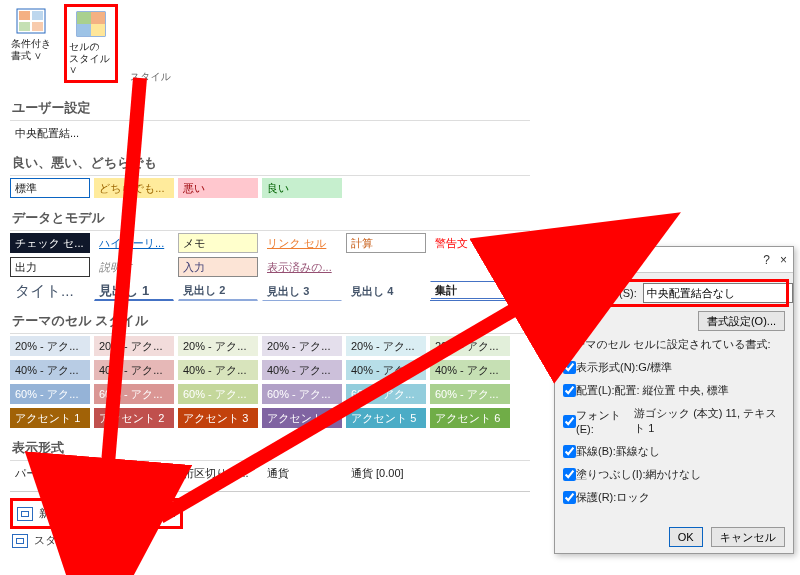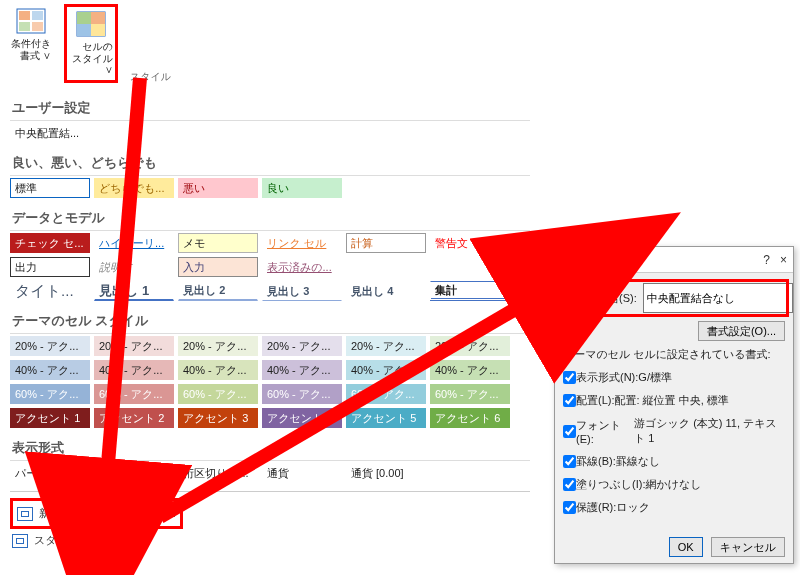--- a/index.html
+++ b/index.html
@@ -23,21 +23,21 @@
   }
   .ribbon-btn {
     width: 54px;
     display: flex;
     flex-direction: column;
     align-items: center;
     padding: 2px 2px 4px;
     cursor: default;
   }
   .ribbon-btn .icon-slot { width: 34px; height: 30px; display:flex; align-items:center; justify-content:center; }
-  .ribbon-btn .lbl { text-align: right; line-height: 1.15; font-size: 10px; margin-top:2px; white-space: pre-line; }
+  .ribbon-btn .lbl { text-align: left; line-height: 1.15; font-size: 10px; margin-top:2px; white-space: pre-line; }
   .ribbon-group-label {
     position: absolute;
     top: 70px; left: 130px;
     font-size: 10px; color:#666;
   }
   .highlight-red { border: 3px solid #ff0000; }
   .gallery {
     position: absolute;
     top: 90px; left: 10px;
     width: 520px;
@@ -86,21 +86,21 @@
     padding: 4px 6px;
     background: #fff;
     border-bottom:1px solid #ccc;
     font-size: 12px;
   }
   .dlg-title .ctrls { display:flex; gap:10px; color:#333; }
   .dlg-body { padding: 6px 8px 8px; font-size: 11px; }
   .field-row { display:flex; align-items:center; gap:6px; margin: 4px 0 8px; }
   .field-row label { white-space:nowrap; }
   .field-row input[type=text] {
-    flex:1; height:30px; font-size:11px; padding:1px 3px;
+    flex:1; height:20px; font-size:11px; padding:1px 3px;
     border:1px solid #7a7a7a;
   }
   .dlg-btn {
     background:#e6e6e6; border:1px solid #999;
     padding: 1px 8px; font-size:11px;
     height:20px;
   }
   .btn-right { display:flex; justify-content:flex-end; margin-bottom:6px; }
   .group-label { margin: 4px 0 4px; color:#222; }
   .chk-row { display:flex; align-items:center; margin: 8px 0; }
@@ -154,21 +154,21 @@
   <div class="section-title">良い、悪い、どちらでも</div>
   <div class="row">
     <div class="swatch outlined" style="border-color:#0a64c2">標準</div>
     <div class="swatch" style="background:#ffeb9c;color:#9c6500">どちらでも...</div>
     <div class="swatch" style="background:#ffc7ce;color:#9c0006">悪い</div>
     <div class="swatch" style="background:#c6efce;color:#006100">良い</div>
   </div>
 
   <div class="section-title">データとモデル</div>
   <div class="row">
-    <div class="swatch" style="background:#b91c1c;color:#fff">チェック セ...</div>
+    <div class="swatch" style="background:#0f172a;color:#fff">チェック セ...</div>
     <div class="swatch" style="color:#0563c1;text-decoration:underline">ハイパーリ...</div>
     <div class="swatch" style="background:#ffffcc;border:1px solid #b2b2b2">メモ</div>
     <div class="swatch" style="color:#ed7d31;text-decoration:underline">リンク セル</div>
     <div class="swatch" style="border:1px solid #999;color:#c65911">計算</div>
     <div class="swatch" style="color:#ff0000">警告文</div>
   </div>
   <div class="row">
     <div class="swatch outlined" style="border-color:#333">出力</div>
     <div class="swatch" style="color:#7f7f7f;font-style:italic">説明文</div>
     <div class="swatch" style="border:1px solid #888;background:#fce4d6;color:#3f3f76">入力</div>
@@ -203,21 +203,21 @@
   </div>
   <div class="row">
     <div class="swatch" style="background:#95b3d7;color:#fff">60% - アク...</div>
     <div class="swatch" style="background:#da9694;color:#fff">60% - アク...</div>
     <div class="swatch" style="background:#c4d79b;color:#fff">60% - アク...</div>
     <div class="swatch" style="background:#b1a0c7;color:#fff">60% - アク...</div>
     <div class="swatch" style="background:#92cddc;color:#fff">60% - アク...</div>
     <div class="swatch" style="background:#a9d08e;color:#fff">60% - アク...</div>
   </div>
   <div class="row">
-    <div class="swatch" style="background:#7f1d1d;color:#fff">アクセント 1</div>
+    <div class="swatch" style="background:#a16207;color:#fff">アクセント 1</div>
     <div class="swatch" style="background:#c0504d;color:#fff">アクセント 2</div>
     <div class="swatch" style="background:#c2410c;color:#fff">アクセント 3</div>
     <div class="swatch" style="background:#8064a2;color:#fff">アクセント 4</div>
     <div class="swatch" style="background:#4bacc6;color:#fff">アクセント 5</div>
     <div class="swatch" style="background:#70ad47;color:#fff">アクセント 6</div>
   </div>
 
   <div class="section-title">表示形式</div>
   <div class="row">
     <div class="swatch">パーセント</div>

